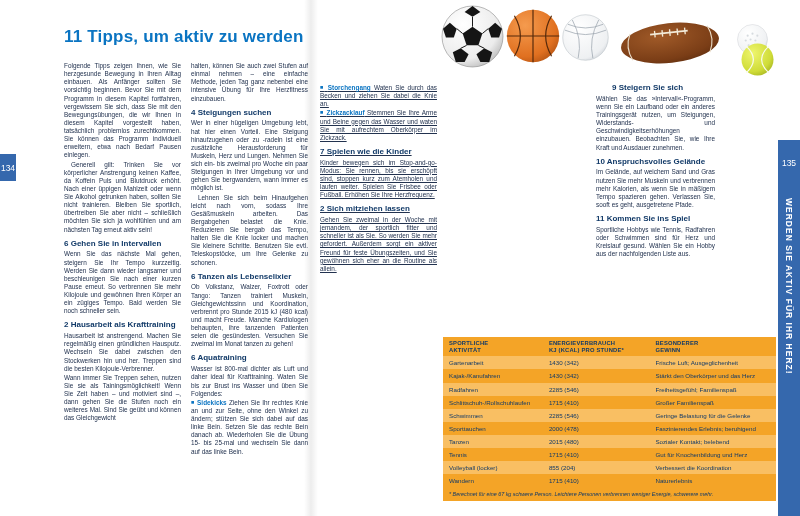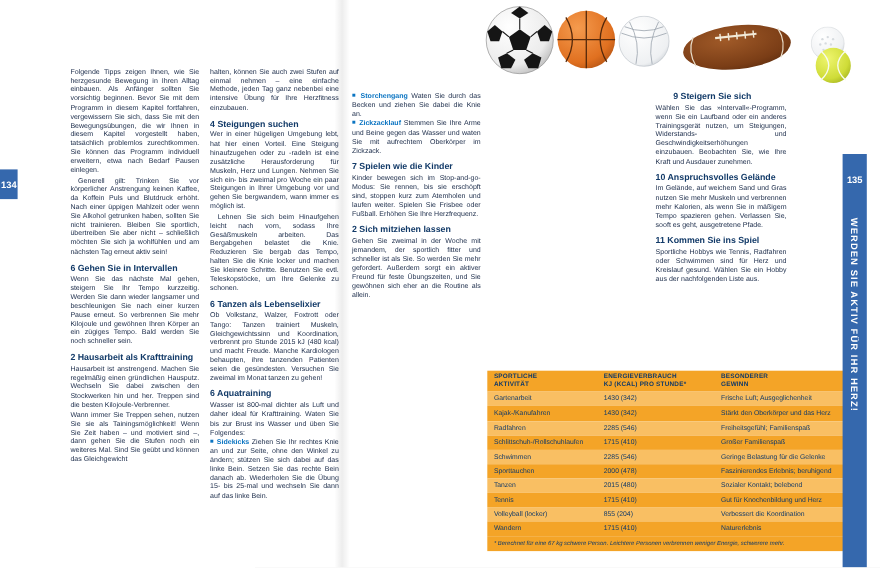--- a/index.html
+++ b/index.html
@@ -3,22 +3,22 @@
 <meta charset="utf-8">
 <style>
   * { margin:0; padding:0; box-sizing:border-box; }
   html,body { width:800px; height:516px; }
   body { background:#f2f2f2; font-family:"Liberation Sans", sans-serif; }
   .page { position:relative; width:800px; height:516px; background:#ffffff; overflow:hidden; }
 
   
   .tab-left { position:absolute; left:0; top:154px; width:16px; height:27px; background:#3568ad;
               display:flex; align-items:center; justify-content:center; }
-  .bar-right { position:absolute; right:12px; top:140px; bottom:0; width:22px; background:#3568ad; }
-  .pageno { color:#ffffff; font-size:8.5px; font-weight:bold; }
+  .bar-right { position:absolute; right:0; top:140px; bottom:0; width:22px; background:#3568ad; }
+  .pageno { color:#ffffff; font-size:8.5px; font-weight:normal; }
   .pageno-right { position:absolute; top:18px; left:0; width:100%; text-align:center; }
   .vertical-tab { position:absolute; top:58px; left:6px; color:#ffffff; font-weight:bold;
                   font-size:8.5px; letter-spacing:1px; writing-mode:vertical-rl; white-space:nowrap; }
 
   .gutter { position:absolute; left:304px; top:0; width:14px; height:516px;
             background:linear-gradient(to right, rgba(0,0,0,0), rgba(0,0,0,0.07), rgba(0,0,0,0)); }
 
   
   .title { position:absolute; left:64px; top:27px; width:260px;
            font-size:17px; font-weight:bold; color:#0a74c2; letter-spacing:0.2px; }
@@ -180,20 +180,21 @@
         </radialGradient>
       </defs>
       <circle cx="32" cy="32" r="31" fill="url(#g-tn)"></circle>
       <g stroke="#f7faee" stroke-width="2.4" fill="none">
         <path d="M10,6 Q38,32 10,58"></path>
           <path d="M54,6 Q26,32 54,58"></path>
       </g>
     </svg>
   </div>
 
+  <h1 class="title">11 Tipps, um aktiv zu werden</h1>
 
   <div class="col" style="left:64px; top:62px; width:117px;">
     <p>Folgende Tipps zeigen Ihnen, wie Sie herzgesunde Bewegung in Ihren Alltag einbauen. Als Anfänger sollten Sie vorsichtig beginnen. Bevor Sie mit dem Programm in diesem Kapitel fortfahren, vergewissern Sie sich, dass Sie mit den Bewegungsübungen, die wir Ihnen in diesem Kapitel vorgestellt haben, tatsächlich problemlos zurechtkommen. Sie können das Programm individuell erweitern, etwa nach Bedarf Pausen einlegen.</p>
     <p class="ind">Generell gilt: Trinken Sie vor körperlicher Anstrengung keinen Kaffee, da Koffein Puls und Blutdruck erhöht. Nach einer üppigen Mahlzeit oder wenn Sie Alkohol getrunken haben, sollten Sie nicht trainieren. Bleiben Sie sportlich, übertreiben Sie aber nicht – schließlich möchten Sie sich ja wohlfühlen und am nächsten Tag erneut aktiv sein!</p>
     <h3 class="sec">6 Gehen Sie in Intervallen</h3>
     <p>Wenn Sie das nächste Mal gehen, steigern Sie Ihr Tempo kurzzeitig. Werden Sie dann wieder langsamer und beschleunigen Sie nach einer kurzen Pause erneut. So verbrennen Sie mehr Kilojoule und gewöhnen Ihren Körper an ein zügiges Tempo. Bald werden Sie noch schneller sein.</p>
     <h3 class="sec">2 Hausarbeit als Krafttraining</h3>
     <p>Hausarbeit ist anstrengend. Machen Sie regelmäßig einen gründlichen Hausputz. Wechseln Sie dabei zwischen den Stockwerken hin und her. Treppen sind die besten Kilojoule-Verbrenner.</p>
     <p>Wann immer Sie Treppen sehen, nutzen Sie sie als Tainingsmöglichkeit! Wenn Sie Zeit haben – und motiviert sind –, dann gehen Sie die Stufen noch ein weiteres Mal. Sind Sie geübt und können das Gleichgewicht</p>
   </div>
@@ -207,21 +208,21 @@
     <p>Ob Volkstanz, Walzer, Foxtrott oder Tango: Tanzen trainiert Muskeln, Gleichgewichtssinn und Koordination, verbrennt pro Stunde 2015 kJ (480 kcal) und macht Freude. Manche Kardiologen behaupten, ihre tanzenden Patienten seien die gesündesten. Versuchen Sie zweimal im Monat tanzen zu gehen!</p>
     <h3 class="sec">6 Aquatraining</h3>
     <p>Wasser ist 800-mal dichter als Luft und daher ideal für Krafttraining. Waten Sie bis zur Brust ins Wasser und üben Sie Folgendes:</p>
     <p>
       <span class="bullet-sq">■</span>
       <span class="bullet-lead">Sidekicks</span>
       <span>Ziehen Sie Ihr rechtes Knie an und zur Seite, ohne den Winkel zu ändern; stützen Sie sich dabei auf das linke Bein. Setzen Sie das rechte Bein danach ab. Wiederholen Sie die Übung 15- bis 25-mal und wechseln Sie dann auf das linke Bein.</span>
     </p>
   </div>
 
-  <div class="col" style="left:320px; top:84px; width:117px;">
+  <div class="col" style="left:320px; top:84px; width:117px;text-decoration:underline;">
     <p>
       <span class="bullet-sq">■</span>
       <span class="bullet-lead">Storchengang</span>
       <span>Waten Sie durch das Becken und ziehen Sie dabei die Knie an.</span>
     </p>
     <p>
       <span class="bullet-sq">■</span>
       <span class="bullet-lead">Zickzacklauf</span>
       <span>Stemmen Sie Ihre Arme und Beine gegen das Wasser und waten Sie mit aufrechtem Oberkörper im Zickzack.</span>
     </p>

